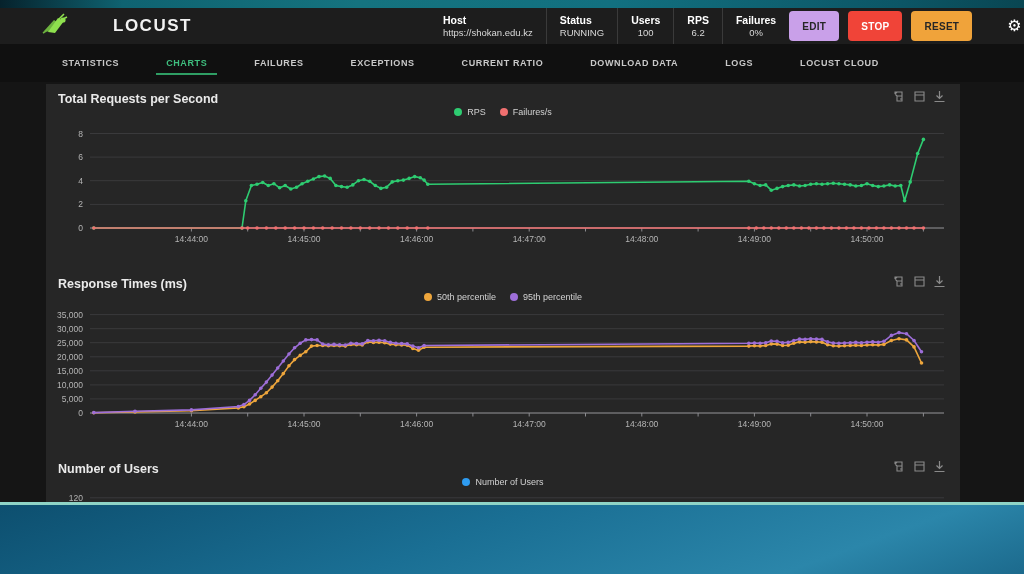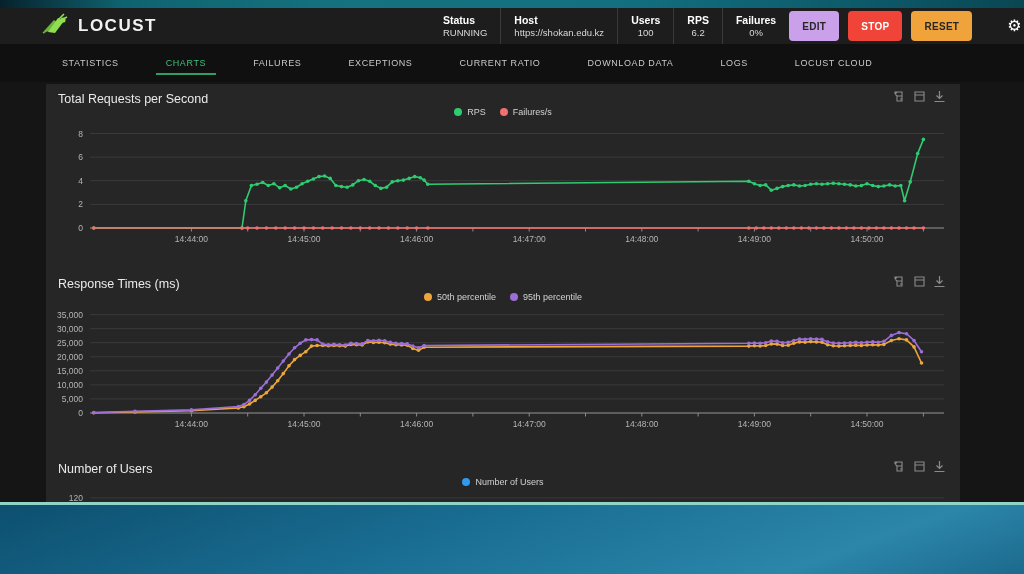--- a/index.html
+++ b/index.html
@@ -11,47 +11,47 @@
   .top-strip { position:absolute; top:0; left:0; width:100%; height:8px;
     background:linear-gradient(90deg,#06222c 0%,#0f6371 12%,#15737f 35%,#127080 60%,#0c5666 88%,#094652 100%); }
   .bottom-band { position:absolute; left:0; top:505px; width:100%; height:69px; z-index:40;
     background:linear-gradient(160deg,#0d4f6f 0%,#1a6f94 45%,#2b86aa 80%,#1c6a8d 100%); }
   .bottom-band::before { content:""; position:absolute; top:-3px; left:0; width:100%; height:3px; background:#8fd4c6; }
 
   
   .topbar { position:absolute; top:8px; left:0; width:100%; height:36px; background:#1d1d1d;
     display:flex; align-items:center; padding:0 44px 0 40px; }
   .brand { display:flex; align-items:center; gap:8px; width:390px; flex:none; cursor:pointer; }
-  .brand-title { color:#f2f2f2; font-size:17px; font-weight:bold; letter-spacing:1.5px; }
+  .brand-title { color:#f2f2f2; font-size:17px; font-weight:bold; letter-spacing:1.5px;margin-left:35px; }
   .stats { display:flex; align-items:stretch; height:36px; }
   .stat { display:flex; flex-direction:column; justify-content:center; padding:0 13px; border-left:1px solid #3a3a3a; }
   .stat:first-child { border-left:none; }
   .stat .lbl { color:#ffffff; font-size:10.5px; font-weight:bold; line-height:13px; }
   .stat .val { color:#d9d9d9; font-size:9.5px; line-height:12px; }
   .stat.center { text-align:center;align-items:center; }
   .actions { margin-left:auto; display:flex; align-items:center; gap:9px; }
   .btn { height:30px; padding:0 13px; border:none; border-radius:4px; font-family:inherit;
     font-size:10px; font-weight:bold; letter-spacing:.3px; cursor:pointer; }
   .btn-edit  { background:#c9a0e9; color:#262626; }
   .btn-stop  { background:#f04438; color:#ffffff; }
   .btn-reset { background:#f0a33a; color:#262626; }
   .gear { color:#ffffff; font-size:16px; margin-left:26px; cursor:pointer; line-height:1; }
 
   
   .navbar { position:absolute; top:44px; left:0; width:100%; height:38px; background:#101010;
     display:flex; align-items:center; gap:27px; padding:0 0 0 52px; }
-  .tab { color:#c9c9c9; font-size:9px; font-weight:normal; letter-spacing:.6px; padding:6px 10px 7px; cursor:pointer; }
+  .tab { color:#c9c9c9; font-size:9px; font-weight:bold; letter-spacing:.6px; padding:6px 10px 7px; cursor:pointer; }
   .tab.active { color:#3fbf7f; border-bottom:2px solid #2f9e64; padding-bottom:5px; }
 
   
   .panel { position:absolute; left:46px; top:84px; width:914px; height:520px; background:#262626; z-index:10; }
   .chart-block { position:relative; padding:0 10px; }
   .cb-1 { padding-top:5px; } .cb-2 { padding-top:24px; } .cb-3 { padding-top:24px; }
   .chart-title-row { position:relative; height:15px; }
-  .chart-title { color:#eaeaea; font-size:12.5px; font-weight:normal; padding-left:2px; }
+  .chart-title { color:#eaeaea; font-size:12.5px; font-weight:bold; padding-left:2px; }
   .toolbox { position:absolute; right:4px; top:1px; display:flex; gap:7px; }
   .tool { width:13px; height:13px; color:#8a8a8a; cursor:pointer; }
   .tool svg { width:13px; height:13px; display:block; }
   .legend-row { height:12px; display:flex; justify-content:center; align-items:center; gap:14px; margin-top:2px; }
   .legend-row .li { display:flex; align-items:center; gap:5px; color:#d2d2d2; font-size:9px; cursor:pointer; }
   .legend-row .dot { width:8px; height:8px; border-radius:50%; display:inline-block; }
   svg.plot { display:block; width:894px; }
   svg.plot text { font-family:"Liberation Sans", sans-serif; font-size:8.5px; fill:#b5b5b5; }
 </style>
 </head>
@@ -70,26 +70,26 @@
           <path d="M19 7 L24 2 M21 8 L27 5" stroke="#8ee04e" stroke-width="1.6" fill="none"></path>
           <circle cx="23" cy="8" r="2.6" fill="#8ee04e"></circle>
           <path d="M3 21 L9 17" stroke="#6db33f" stroke-width="1.6"></path>
         </svg>
       </span>
       <span class="brand-title">LOCUST</span>
     </div>
 
     <div class="stats">
       <div class="stat">
+        <span class="lbl">Host</span>
+        <span class="val">https://shokan.edu.kz</span>
+      </div>
+      <div class="stat">
         <span class="lbl">Status</span>
         <span class="val">RUNNING</span>
-      </div>
-      <div class="stat">
-        <span class="lbl">Host</span>
-        <span class="val">https://shokan.edu.kz</span>
       </div>
       <div class="stat center">
         <span class="lbl">Users</span>
         <span class="val">100</span>
       </div>
       <div class="stat center">
         <span class="lbl">RPS</span>
         <span class="val">6.2</span>
       </div>
       <div class="stat center">

